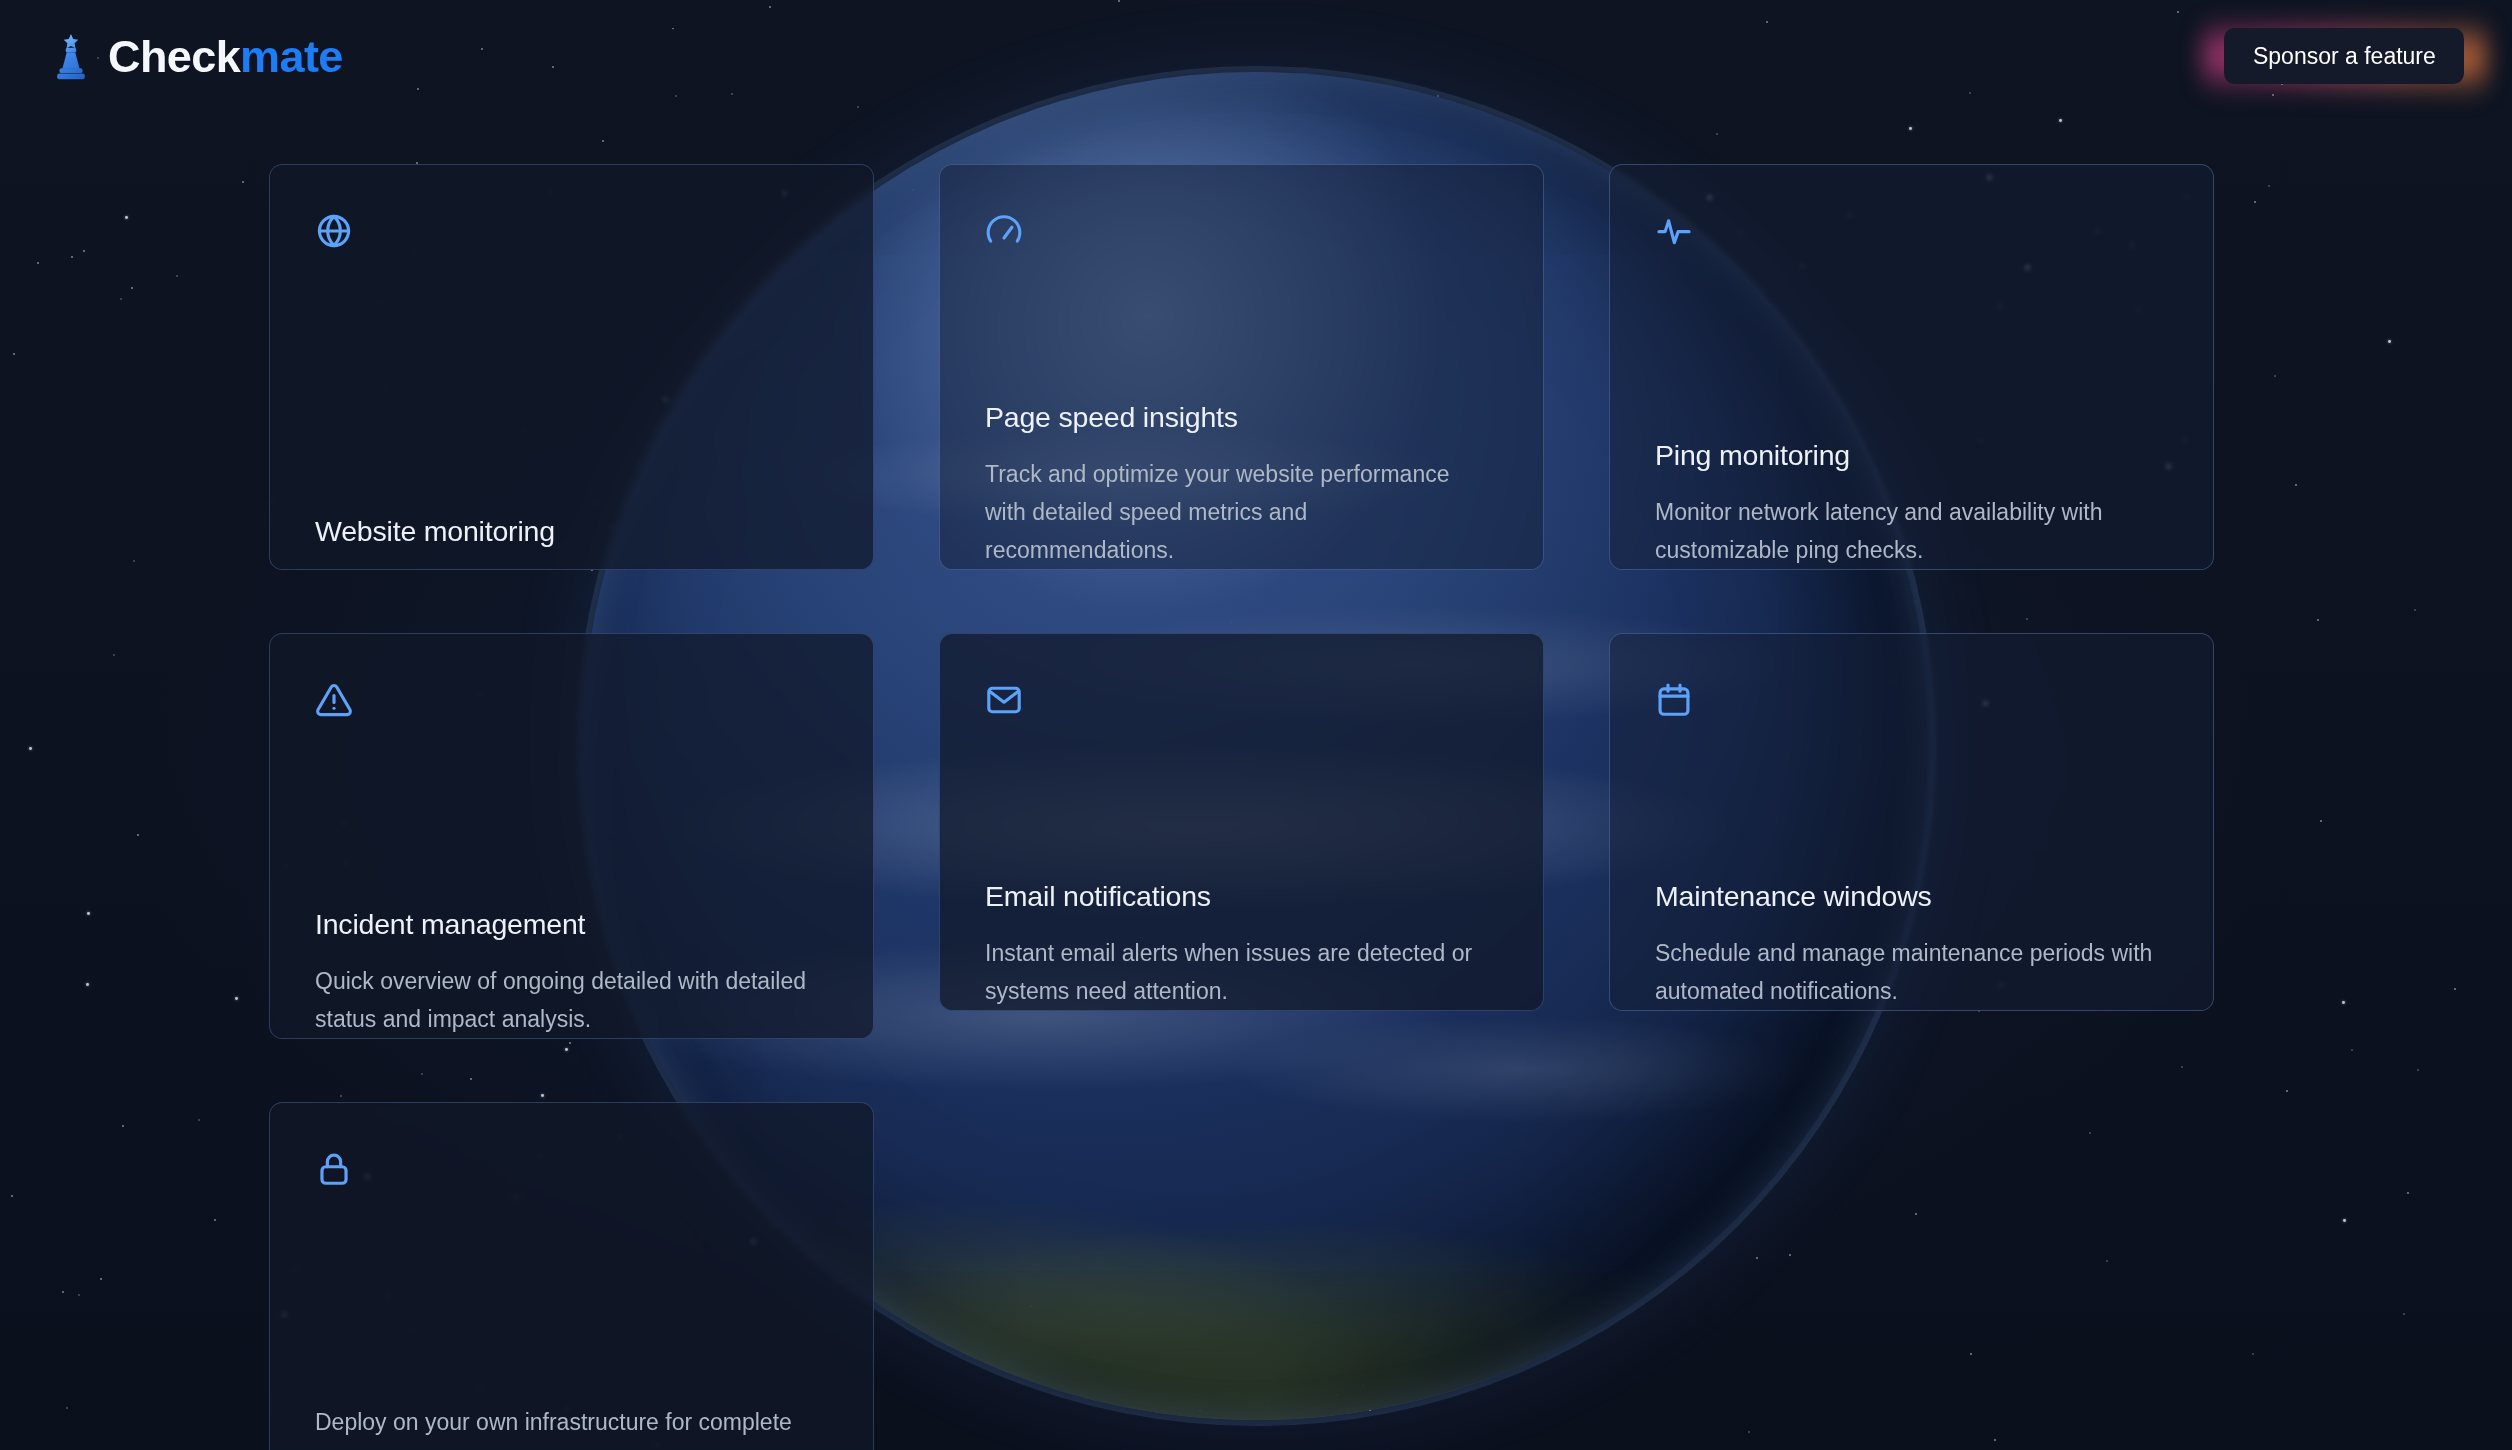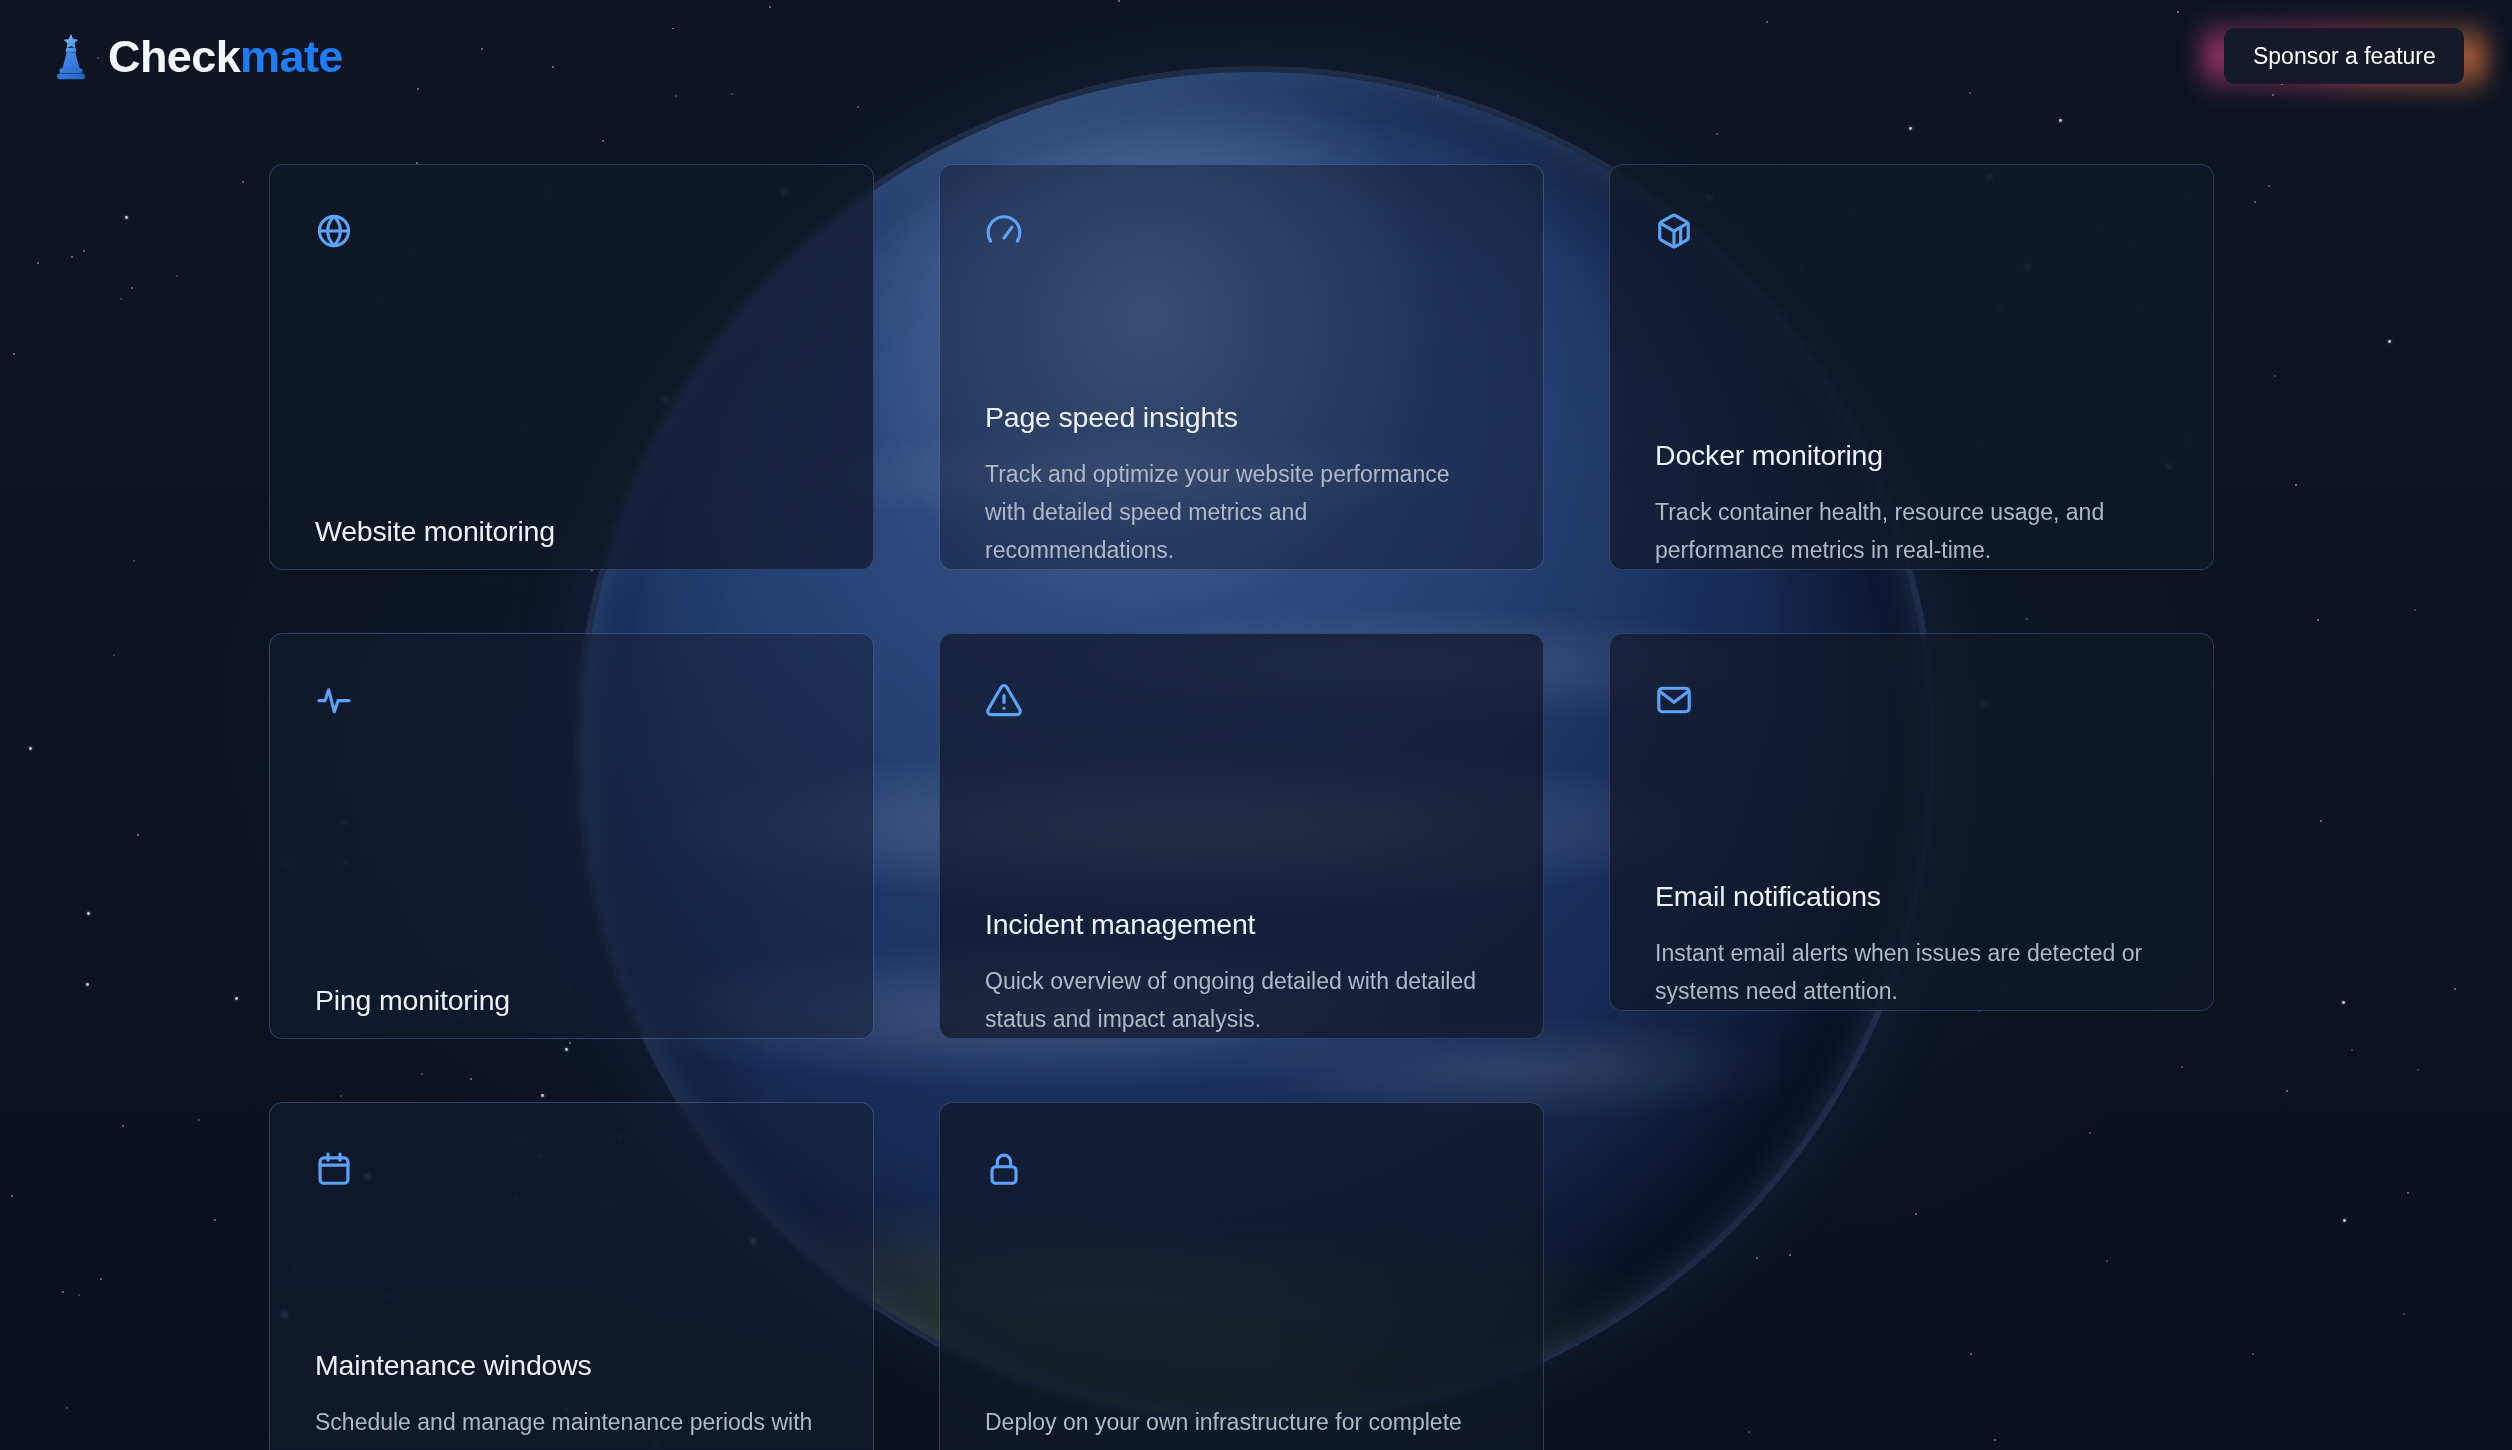--- a/index.html
+++ b/index.html
@@ -412,41 +412,29 @@
       <div class="card-icon">
         <svg viewBox="0 0 24 24" fill="none" stroke="currentColor" stroke-width="2" stroke-linecap="round" stroke-linejoin="round">
           <path d="M3.6 18.4a10 10 0 1 1 16.8 0"></path>
           <line x1="12" y1="16.4" x2="17" y2="9.6"></line>
         </svg>
       </div>
       <div class="card-spacer"></div>
       <div class="card-title">Page speed insights</div>
       <div class="card-desc">Track and optimize your website performance with detailed speed metrics and recommendations.</div>
     </div>
-    <div class="card">
-      <div class="card-icon">
-        <svg viewBox="0 0 24 24" fill="none" stroke="currentColor" stroke-width="2" stroke-linecap="round" stroke-linejoin="round">
-          <path d="M21 16V8a2 2 0 0 0-1-1.73l-7-4a2 2 0 0 0-2 0l-7 4A2 2 0 0 0 3 8v8a2 2 0 0 0 1 1.73l7 4a2 2 0 0 0 2 0l7-4A2 2 0 0 0 21 16z"></path>
-          <path d="M3.3 7.1 12 12.1l8.7-5"></path>
-          <line x1="12" y1="12.1" x2="12" y2="21.6"></line>
-          <line x1="16.2" y1="9.7" x2="16.2" y2="18.8"></line>
-        </svg>
-      </div>
-      <div class="card-spacer"></div>
-      <div class="card-title">Docker monitoring</div>
-      <div class="card-desc">Track container health, resource usage, and performance metrics in real-time.</div>
-    </div>
     <div class="card translucent">
       <div class="card-icon">
         <svg viewBox="0 0 24 24" fill="none" stroke="currentColor" stroke-width="2" stroke-linecap="round" stroke-linejoin="round">
           <polyline points="2.5,12.4 6.4,12.4 8.6,5.6 12.2,19.4 14.6,12.4 21.5,12.4"></polyline>
         </svg>
       </div>
       <div class="card-spacer"></div>
       <div class="card-title">Ping monitoring</div>
+      <div class="card-desc">Monitor network latency and availability with customizable ping checks.</div>
     </div>
     <div class="card">
       <div class="card-icon">
         <svg viewBox="0 0 24 24" fill="none" stroke="currentColor" stroke-width="2" stroke-linecap="round" stroke-linejoin="round">
           <path d="M10.3 3.8 1.9 18.2a2 2 0 0 0 1.7 3h16.8a2 2 0 0 0 1.7-3L13.7 3.8a2 2 0 0 0-3.4 0z"></path>
           <line x1="12" y1="9.2" x2="12" y2="13.6"></line>
           <line x1="12" y1="17.2" x2="12.02" y2="17.2"></line>
         </svg>
       </div>
       <div class="card-spacer"></div>

